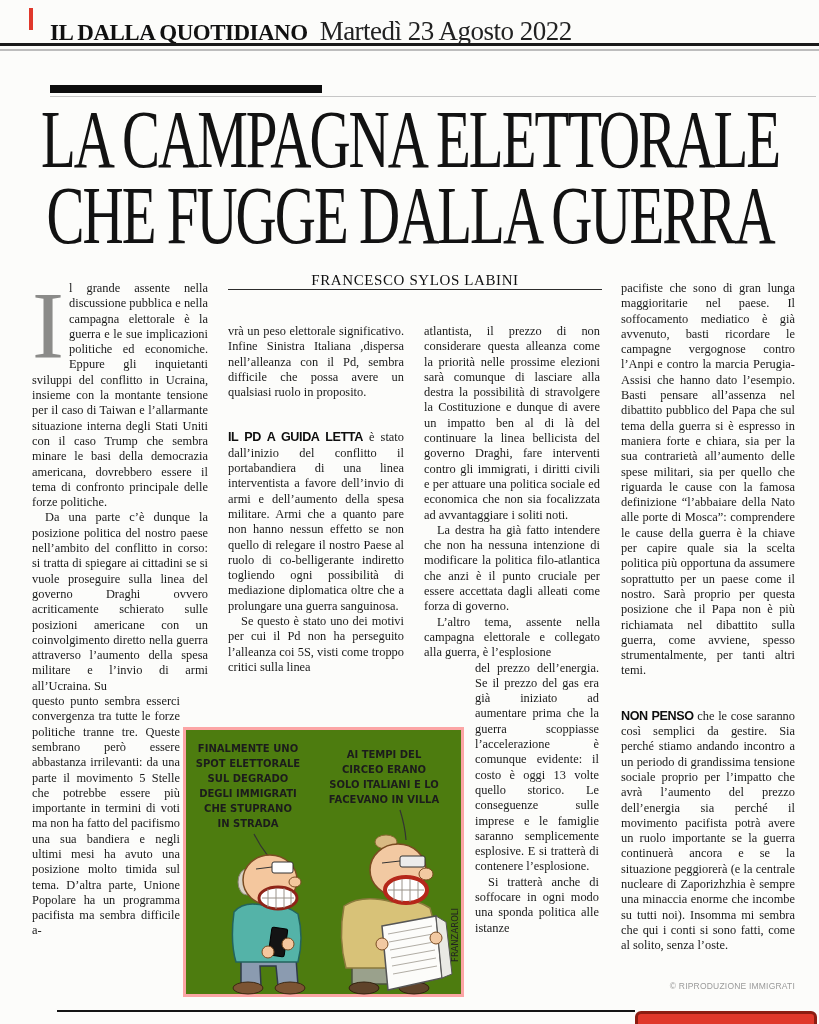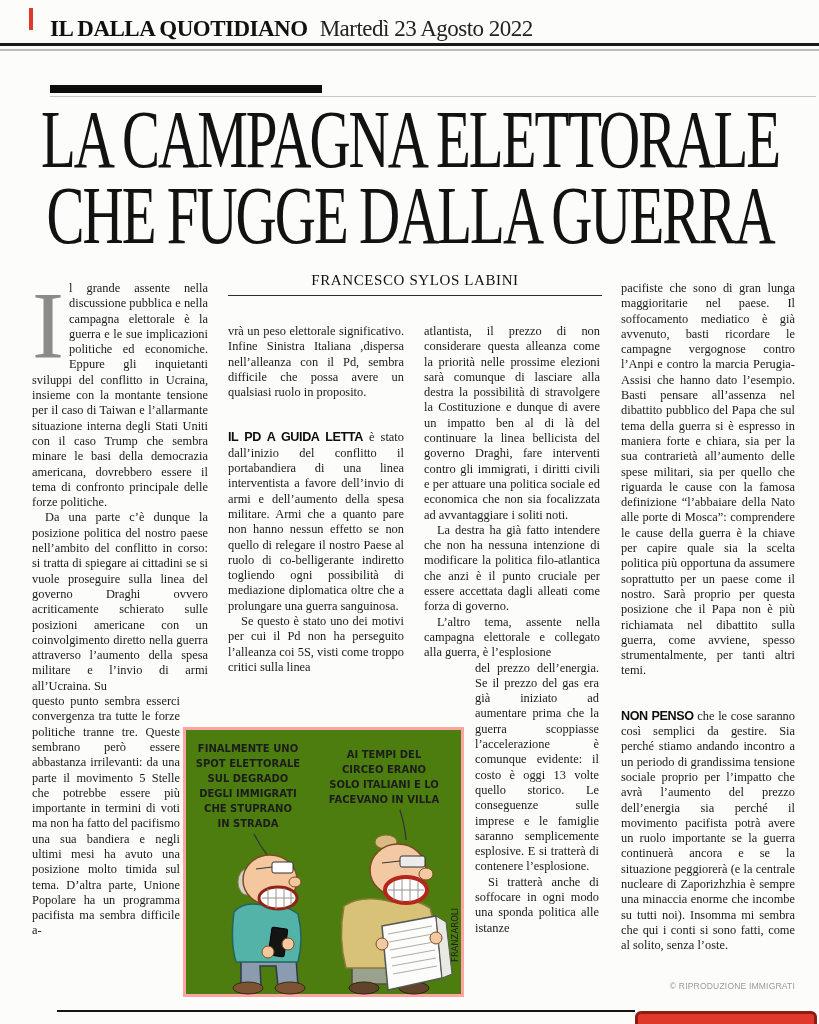--- a/index.html
+++ b/index.html
@@ -5,38 +5,38 @@
   html,body{margin:0;padding:0;background:#e8e8e8;}
   .page{
     position:relative;width:819px;height:1024px;margin:0 auto;
     background:#fcfcfa;overflow:hidden;color:#161616;
     font-family:"Liberation Serif",serif;
   }
   
   .red-tick{position:absolute;left:29px;top:8px;width:4px;height:22px;background:#e0382b;}
   .masthead{position:absolute;left:50px;top:16px;display:flex;align-items:baseline;gap:12px;white-space:nowrap;}
   .paper-name{font-weight:bold;font-size:23px;letter-spacing:-0.5px;color:#111;}
-  .mast-date{font-size:23px;letter-spacing:-0.5px;color:#222;}
+  .mast-date{font-size:27px;letter-spacing:-0.5px;color:#222;}
   .rule-black{position:absolute;left:0;top:43px;width:819px;height:3px;background:#1a1a1a;}
   .rule-gray{position:absolute;left:0;top:49px;width:819px;height:2px;background:#bdbdbd;}
   
   .kicker-bar{position:absolute;left:50px;top:85px;width:272px;height:8px;background:#0d0d0d;}
   .kicker-rule{position:absolute;left:50px;top:96px;width:766px;height:1px;background:#c6c6c6;}
   
   .headline{position:absolute;left:30px;top:104px;width:760px;text-align:center;}
   .hl-line{
     font-family:"Liberation Serif",serif;font-size:57px;letter-spacing:-2px;
     height:52px;line-height:50px;white-space:nowrap;color:#121212;
     transform:scaleY(1.44);transform-origin:top center;margin-bottom:24px;font-weight:500;
   }
   
   .byline{
     position:absolute;left:228px;top:272px;width:374px;text-align:center;
     font-size:15px;letter-spacing:0.6px;color:#111;border-bottom:1px solid #2c2c2c;
-    padding-bottom:6px;font-weight:500;
+    font-weight:500;
   }
   
   .col{
     position:absolute;font-size:12.4px;line-height:15.3px;text-align:justify;
     color:#191919;hyphens:auto;-webkit-hyphens:auto;
   }
   #col1{left:32px;top:281px;width:176px;}
   #col2{left:228px;top:324px;width:176px;}
   #col3{left:424px;top:324px;width:176px;}
   #col4{left:621px;top:281px;width:174px;}

